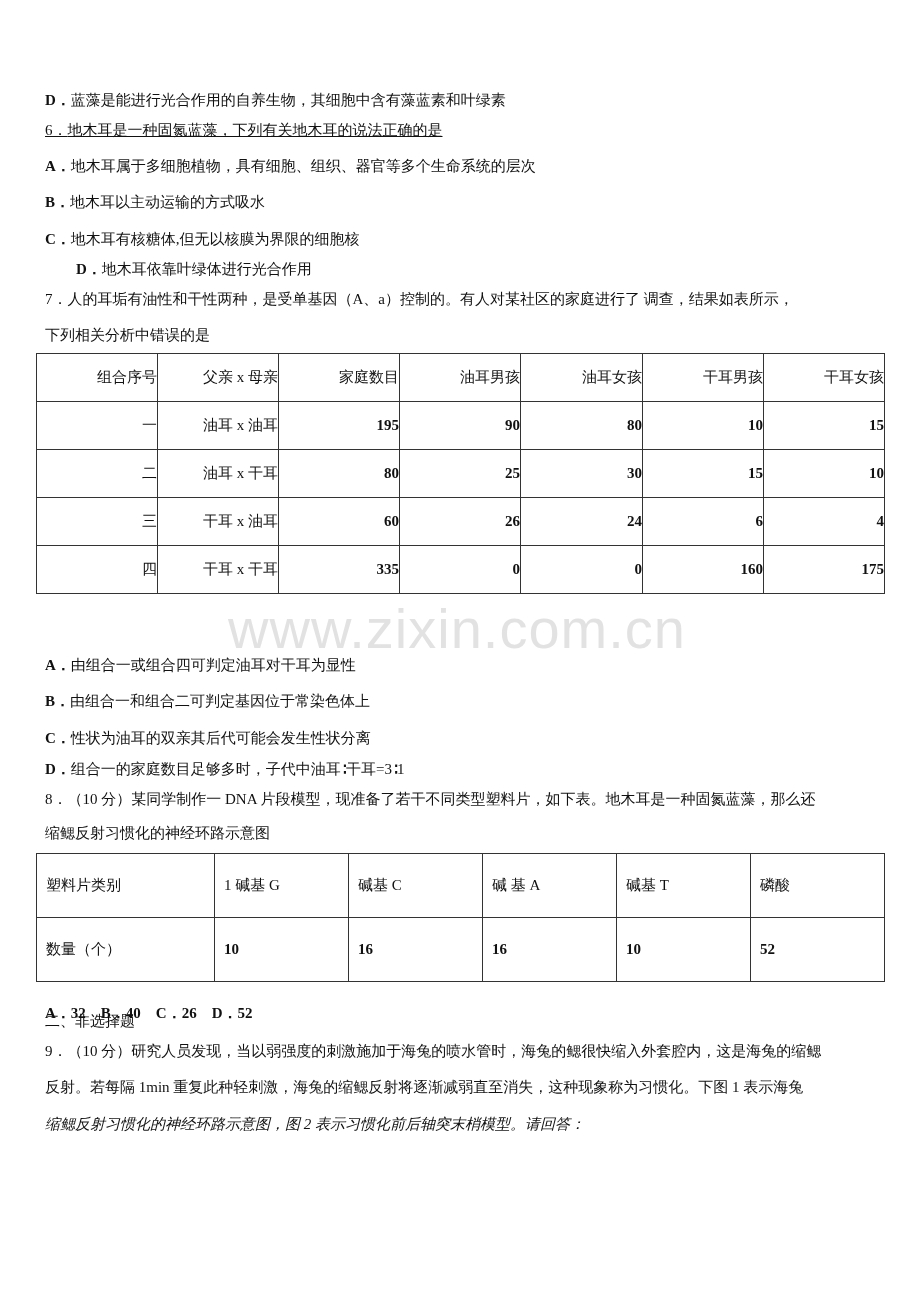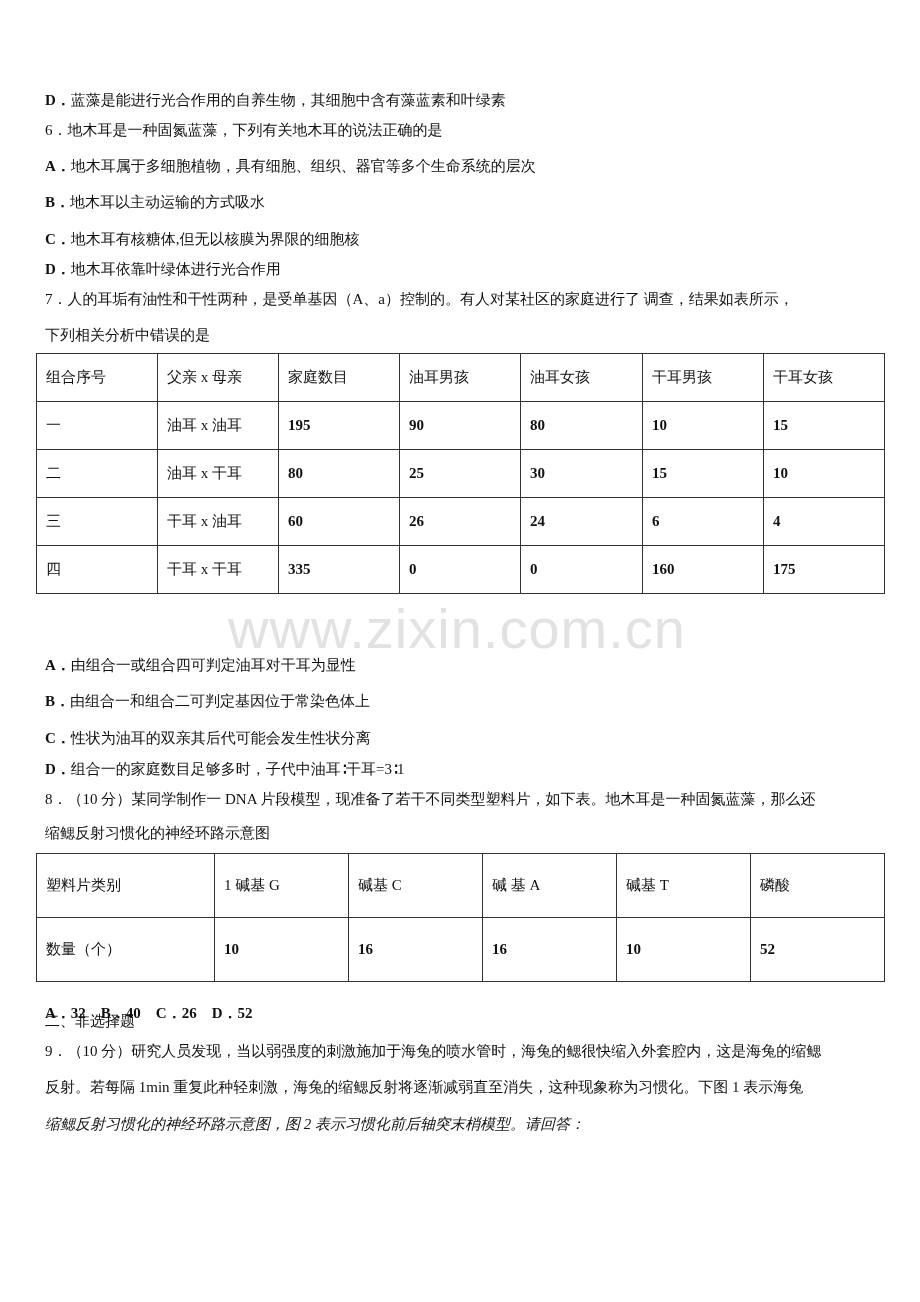--- a/index.html
+++ b/index.html
@@ -16,49 +16,49 @@
   table.t {
     position: absolute; border-collapse: collapse; table-layout: fixed;
     font-size: 15px;
   }
   table.t td {
     border: 1.5px solid #333; padding: 0 0 0 9px; vertical-align: middle;
     text-align: left;
   }
   table.t td.bold { font-weight: bold; }
   #t1 { left: 36px; top: 353px; width: 848px; }
-  #t1 td { height: 47px; }
+  #t1 td { height: 47px; text-align: right; }
   #t2 { left: 36px; top: 853px; width: 848px; font-family: Liberation Serif, serif; }
   #t2 td { height: 63px; }
   .watermark {
     position: absolute; left: 228px; top: 596px; font-family: "Liberation Sans", sans-serif;
     font-size: 56px; color: rgba(190,190,190,0.45); letter-spacing: 1px;
     pointer-events: none; white-space: nowrap;
   }
 </style>
 </head>
 <body>
 
 <div class="line" style="top:90px;">
   <span class="b">D．</span><span>蓝藻是能进行光合作用的自养生物，其细胞中含有藻蓝素和叶绿素</span>
 </div>
 
-<div class="line" style="top:120px;">
+<div class="line" style="top:120px;text-decoration:underline;">
   <span>6．</span><span>地木耳是一种固氮蓝藻，下列有关地木耳的说法正确的是</span>
 </div>
 <div class="line" style="top:156px;">
   <span class="b">A．</span><span>地木耳属于多细胞植物，具有细胞、组织、器官等多个生命系统的层次</span>
 </div>
 <div class="line" style="top:192px;">
   <span class="b">B．</span><span>地木耳以主动运输的方式吸水</span>
 </div>
 <div class="line" style="top:229px;">
   <span class="b">C．</span><span>地木耳有核糖体,但无以核膜为界限的细胞核</span>
 </div>
-<div class="line" style="top:259px;">
+<div class="line" style="top:259px;margin-left:31px;">
   <span class="b">D．</span><span>地木耳依靠叶绿体进行光合作用</span>
 </div>
 
 <div class="line" style="top:289px;">
   <span>7．</span><span>人的耳垢有油性和干性两种，是受单基因（A、a）控制的。有人对某社区的家庭进行了  调查，结果如表所示，</span>
 </div>
 <div class="line" style="top:325px;">
   <span>下列相关分析中错误的是</span>
 </div>
 

